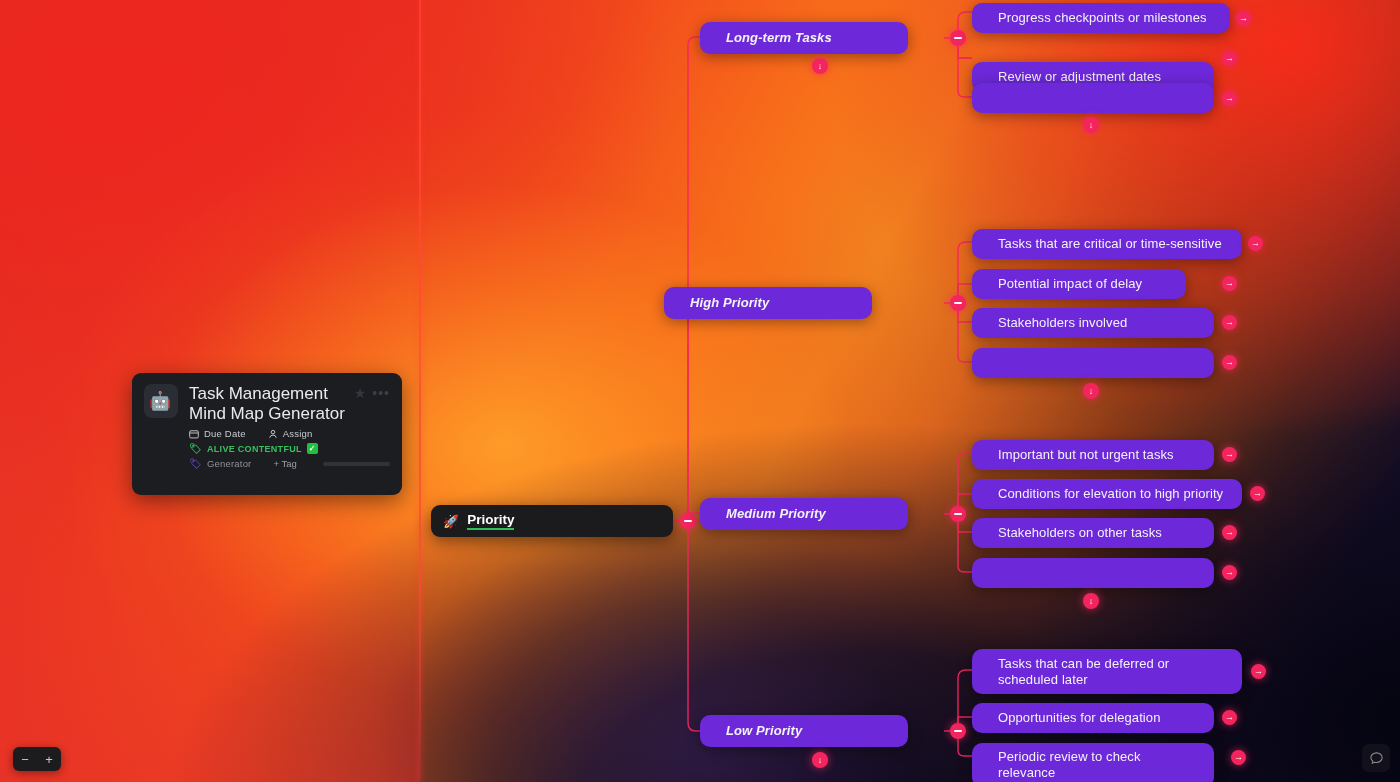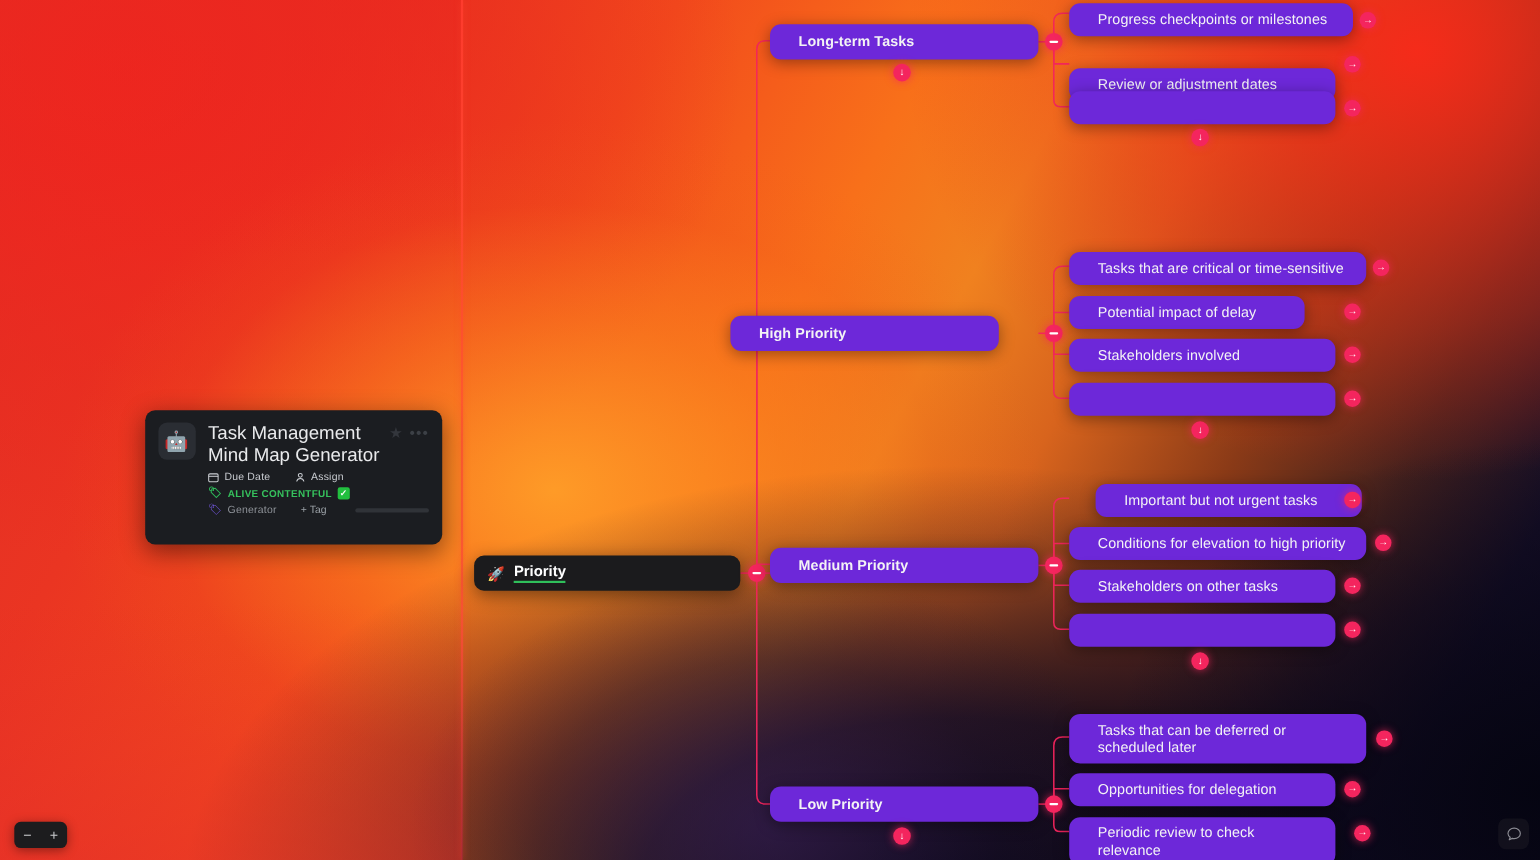--- a/index.html
+++ b/index.html
@@ -118,22 +118,23 @@
     background: #8d8d93;
   }
   .node .label {
     font-size: 13px;
     line-height: 16px;
     padding-right: 14px;
     letter-spacing: 0.1px;
   }
 
   .node.branch {
-    width: 244px; height: 32px;
+    width: 208px; height: 32px;
     padding: 0;
+    font-style: italic;
   }
   .node.branch .label {
     font-weight: bold;
     font-size: 13px;
   }
   .node.leaf {
     min-height: 30px;
     padding: 6px 0;
   }
 
@@ -462,21 +463,21 @@
   <div class="ctrl down" style="left:1083px; top:383px;">
       <span class="glyph">↓</span>
     </div>
 
   <div class="node branch" style="left:700px; top:498px;">
     <span class="bullet"><span class="dot-bullet"></span></span>
     <span class="label">Medium Priority</span>
   </div>
   <div class="ctrl collapse" style="left:950px; top:506px;"></div>
 
-  <div class="node leaf" style="left:996px; top:440px; width:242px;">
+  <div class="node leaf" style="left:972px; top:440px; width:242px;">
     <span class="bullet"><span class="sq-bullet"></span></span>
     <span class="label">Important but not urgent tasks</span>
   </div>
   <div class="ctrl arrow" style="left:1222px; top:447px;">
       <span class="glyph">→</span>
     </div>
 
   <div class="node leaf" style="left:972px; top:479px; width:270px;">
     <span class="bullet"><span class="sq-bullet"></span></span>
     <span class="label">Conditions for elevation to high priority</span>

